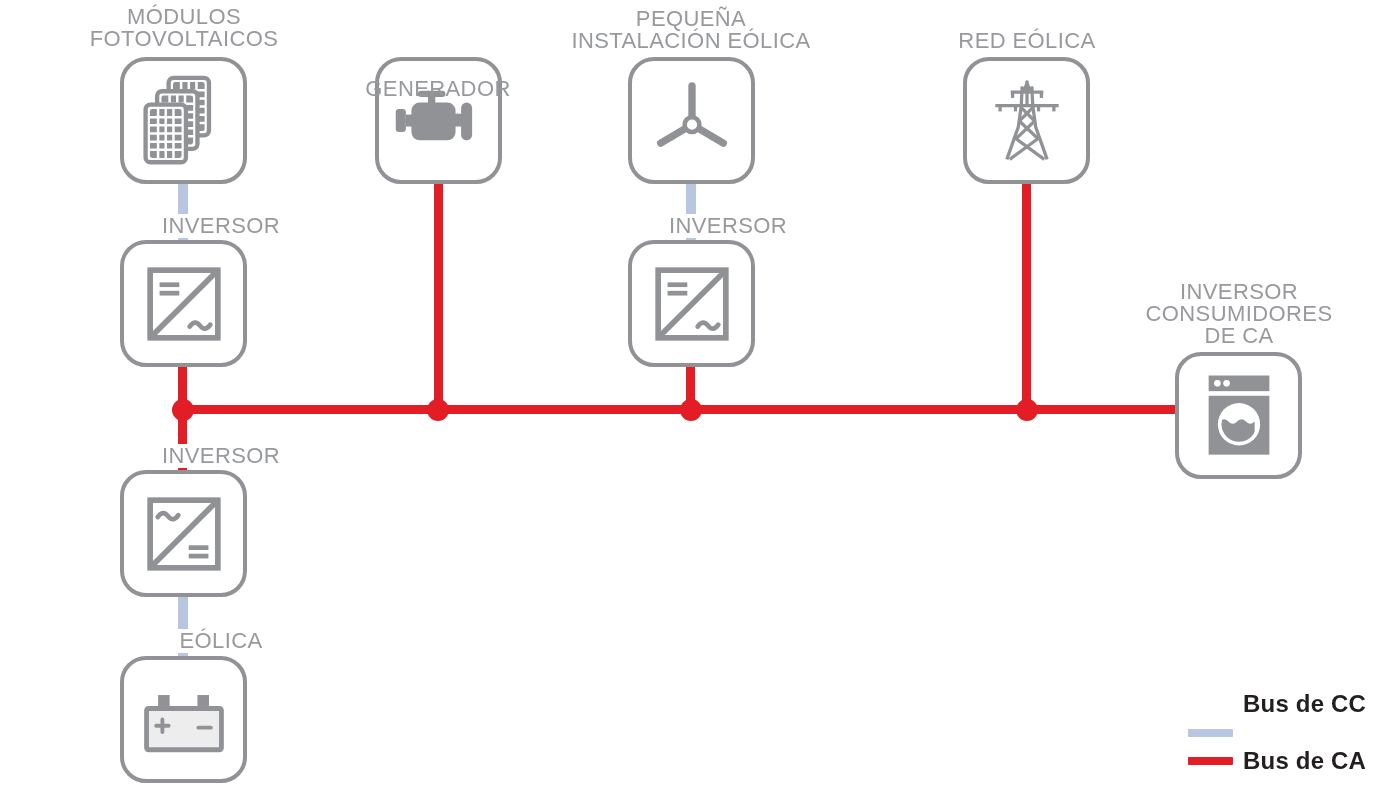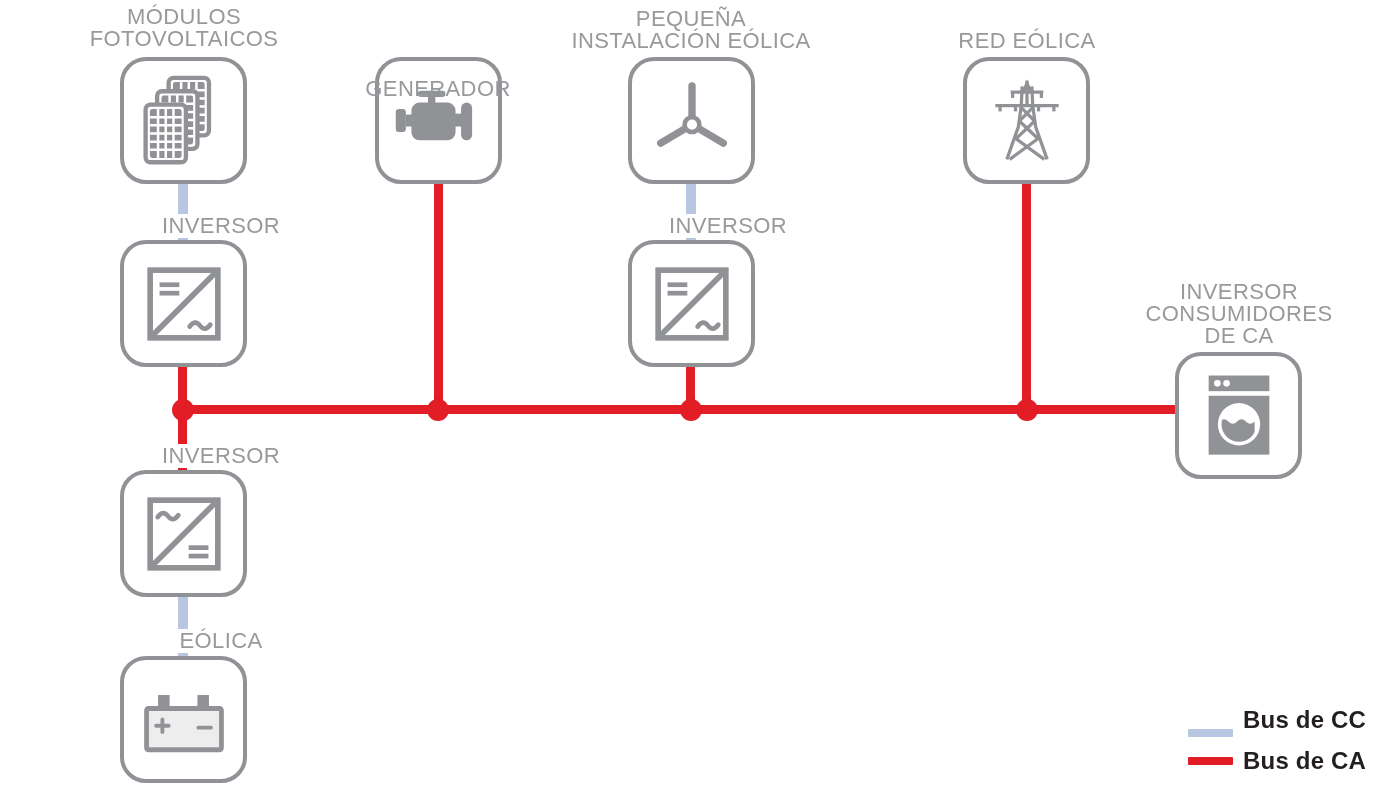--- a/index.html
+++ b/index.html
@@ -195,17 +195,17 @@
       <rect x="17" y="28" width="66" height="64" fill="currentColor"></rect>
       <circle cx="50" cy="59" r="23" fill="#fff"></circle>
       <clipPath id="door">
           <circle cx="50" cy="59" r="19"></circle>
         </clipPath>
       <path clip-path="url(#door)" fill="currentColor" d="M29 56 q4.75 -5 9.5 0 t9.5 0 t9.5 0 t9.5 0 v26 h-40 z"></path>
     </svg>
   </div>
 
   <div class="legend-swatch cc-sw" style="left:1188px;top:729px;"></div>
-  <div class="legend-label" style="left:1243px;top:706px;">Bus de CC</div>
+  <div class="legend-label" style="left:1243px;top:690px;">Bus de CC</div>
   <div class="legend-swatch ca-sw" style="left:1188px;top:757px;"></div>
   <div class="legend-label" style="left:1243px;top:747px;">Bus de CA</div>
 
 </div>
 
 </body></html>

